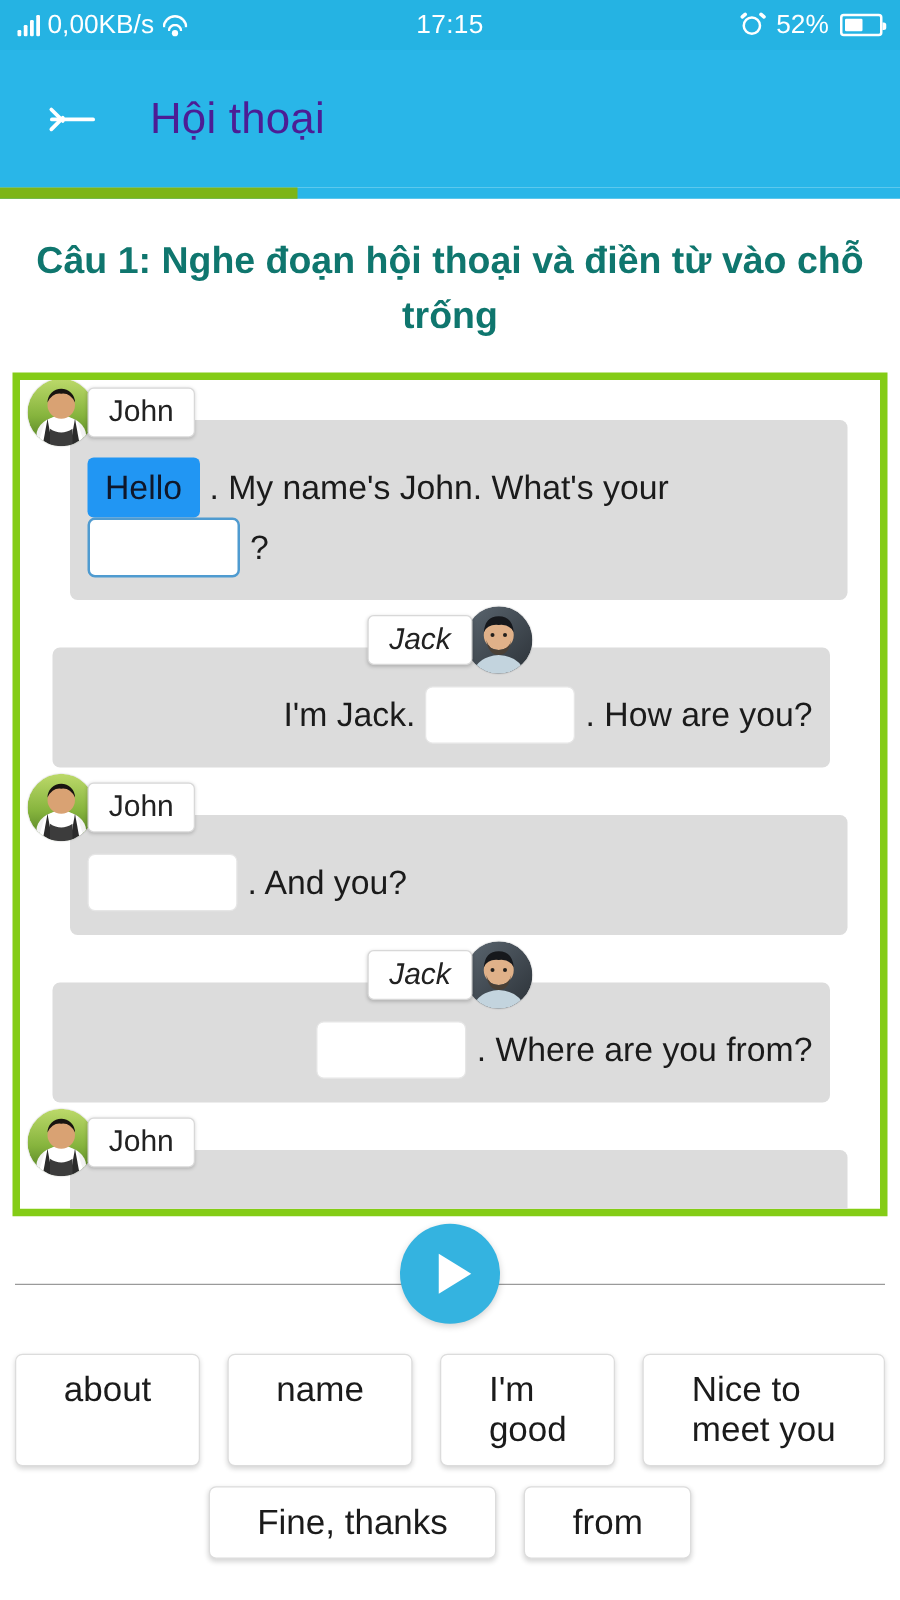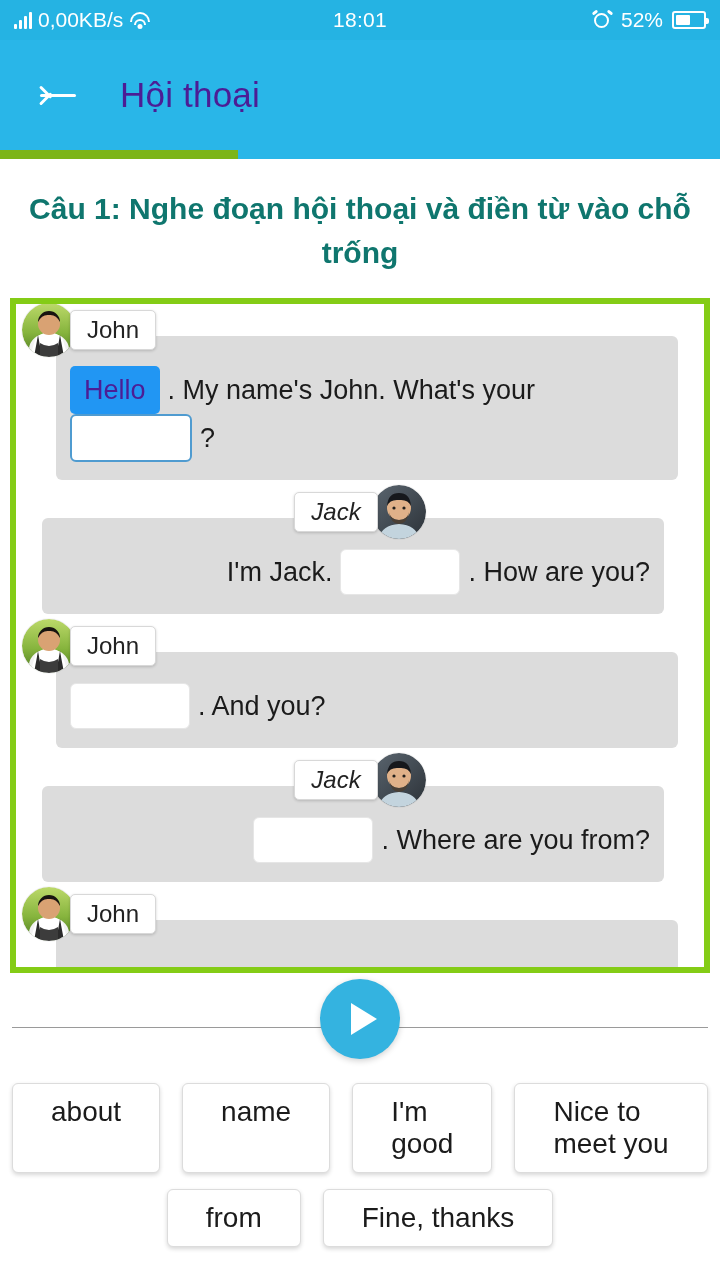--- a/index.html
+++ b/index.html
@@ -140,21 +140,21 @@
     display:inline-block;
     width:120px; height:46px;
     background:#fff;
     border:1px solid #e6e6e6;
     border-radius:6px;
     vertical-align:middle;
   }
   .blank.active{ border:2px solid #4f9bd0; width:122px; height:48px; }
   .filled{
     display:inline-block;
-    background:#2196f3; color:#4c1d95;
+    background:#2196f3; color:#0f172a;
     border-radius:5px;
     padding:6px 14px;
     font-size:27px;
   }
   .seg{ white-space:pre; }
   .bubble .row{ display:flex; align-items:center; gap:8px; width:100%; }
   .msg.left .bubble .row{ justify-content:flex-start; }
   .msg.right .bubble .row{ justify-content:flex-end; }
 
   
@@ -208,21 +208,21 @@
         <i></i>
         <i></i>
       </span>
     <span>0,00KB/s</span>
     <span class="wifi">
       <span class="w1"></span>
         <span class="w2"></span>
         <span class="w3"></span>
     </span>
   </div>
-  <div class="sb-center">18:01</div>
+  <div class="sb-center">17:15</div>
   <div class="sb-right">
     <span class="alarm">
       <span class="face"></span>
         <span class="e l"></span>
         <span class="e r"></span>
     </span>
     <span>52%</span>
     <span class="batt">
       <span class="fill" id="batt-fill" style="width: 52%;"></span>
     </span>
@@ -416,16 +416,16 @@
 </div>
 
 <div class="wordbank" id="wordbank">
     <div class="wb-row">
       <div class="word-chip">about</div>
       <div class="word-chip">name</div>
       <div class="word-chip">I'm good</div>
       <div class="word-chip">Nice to meet you</div>
     </div>
     <div class="wb-row">
+      <div class="word-chip">Fine, thanks</div>
       <div class="word-chip">from</div>
-      <div class="word-chip">Fine, thanks</div>
     </div>
   </div>
 
 </body></html>

